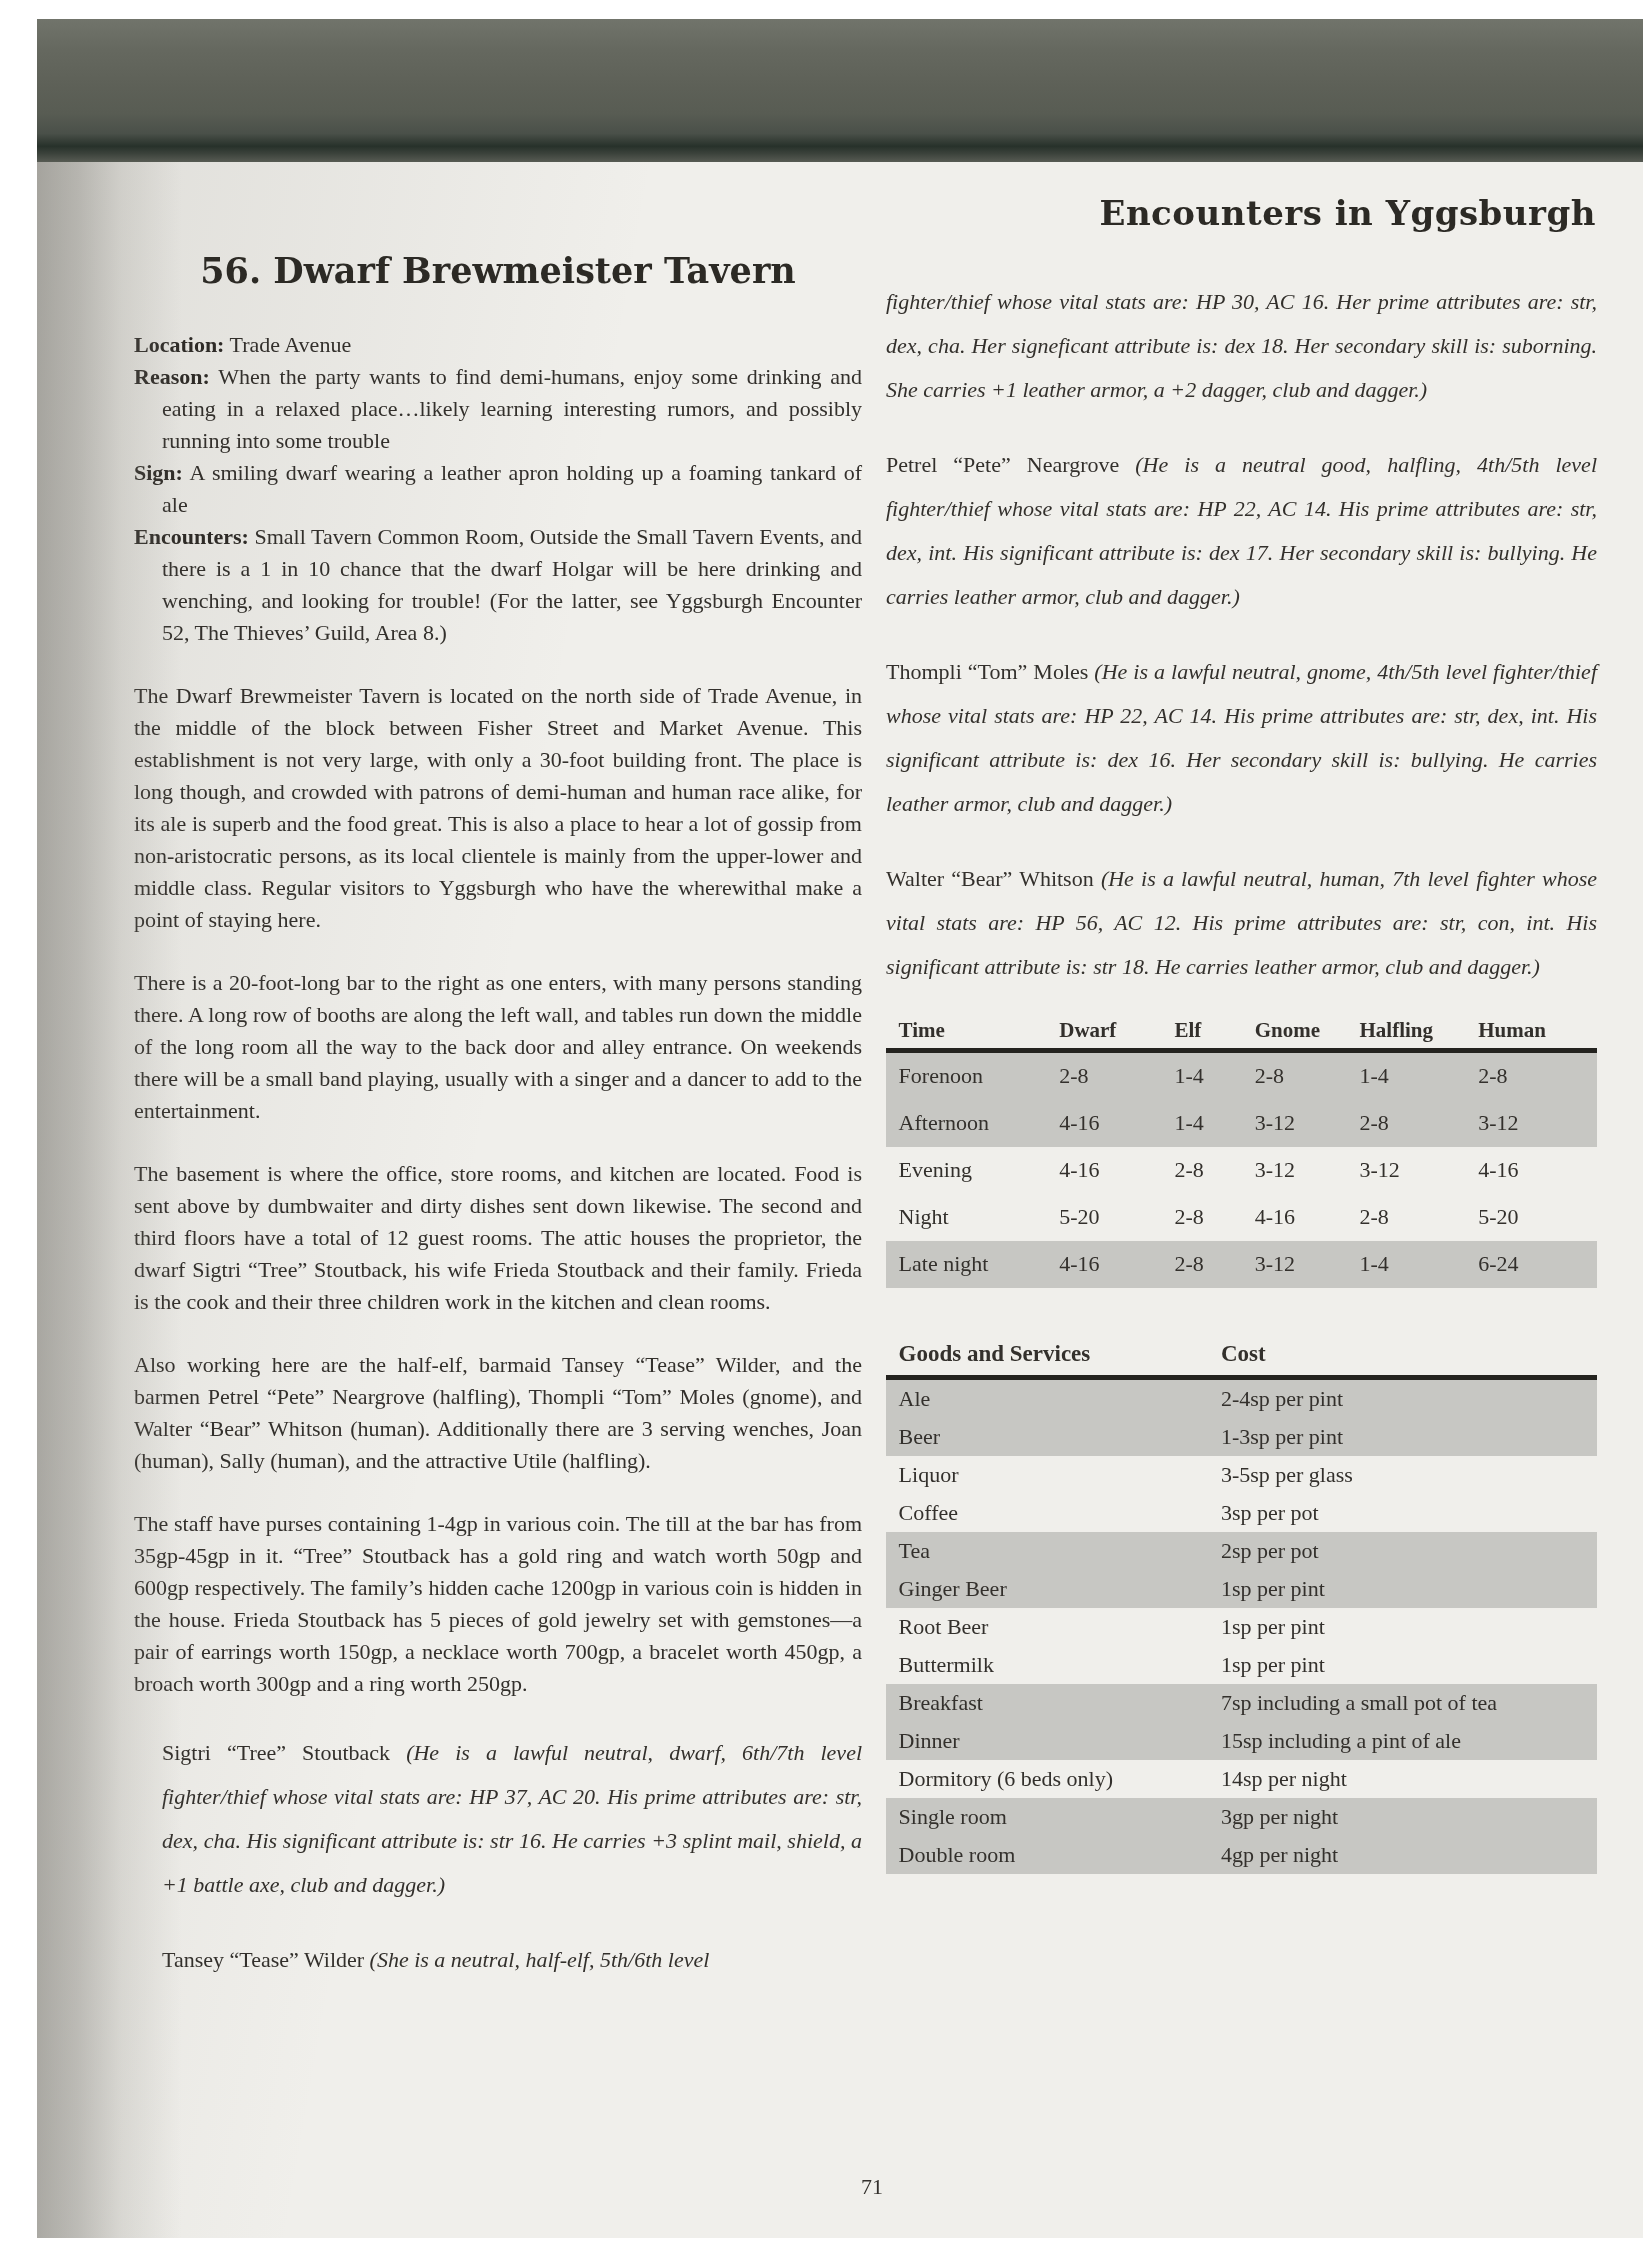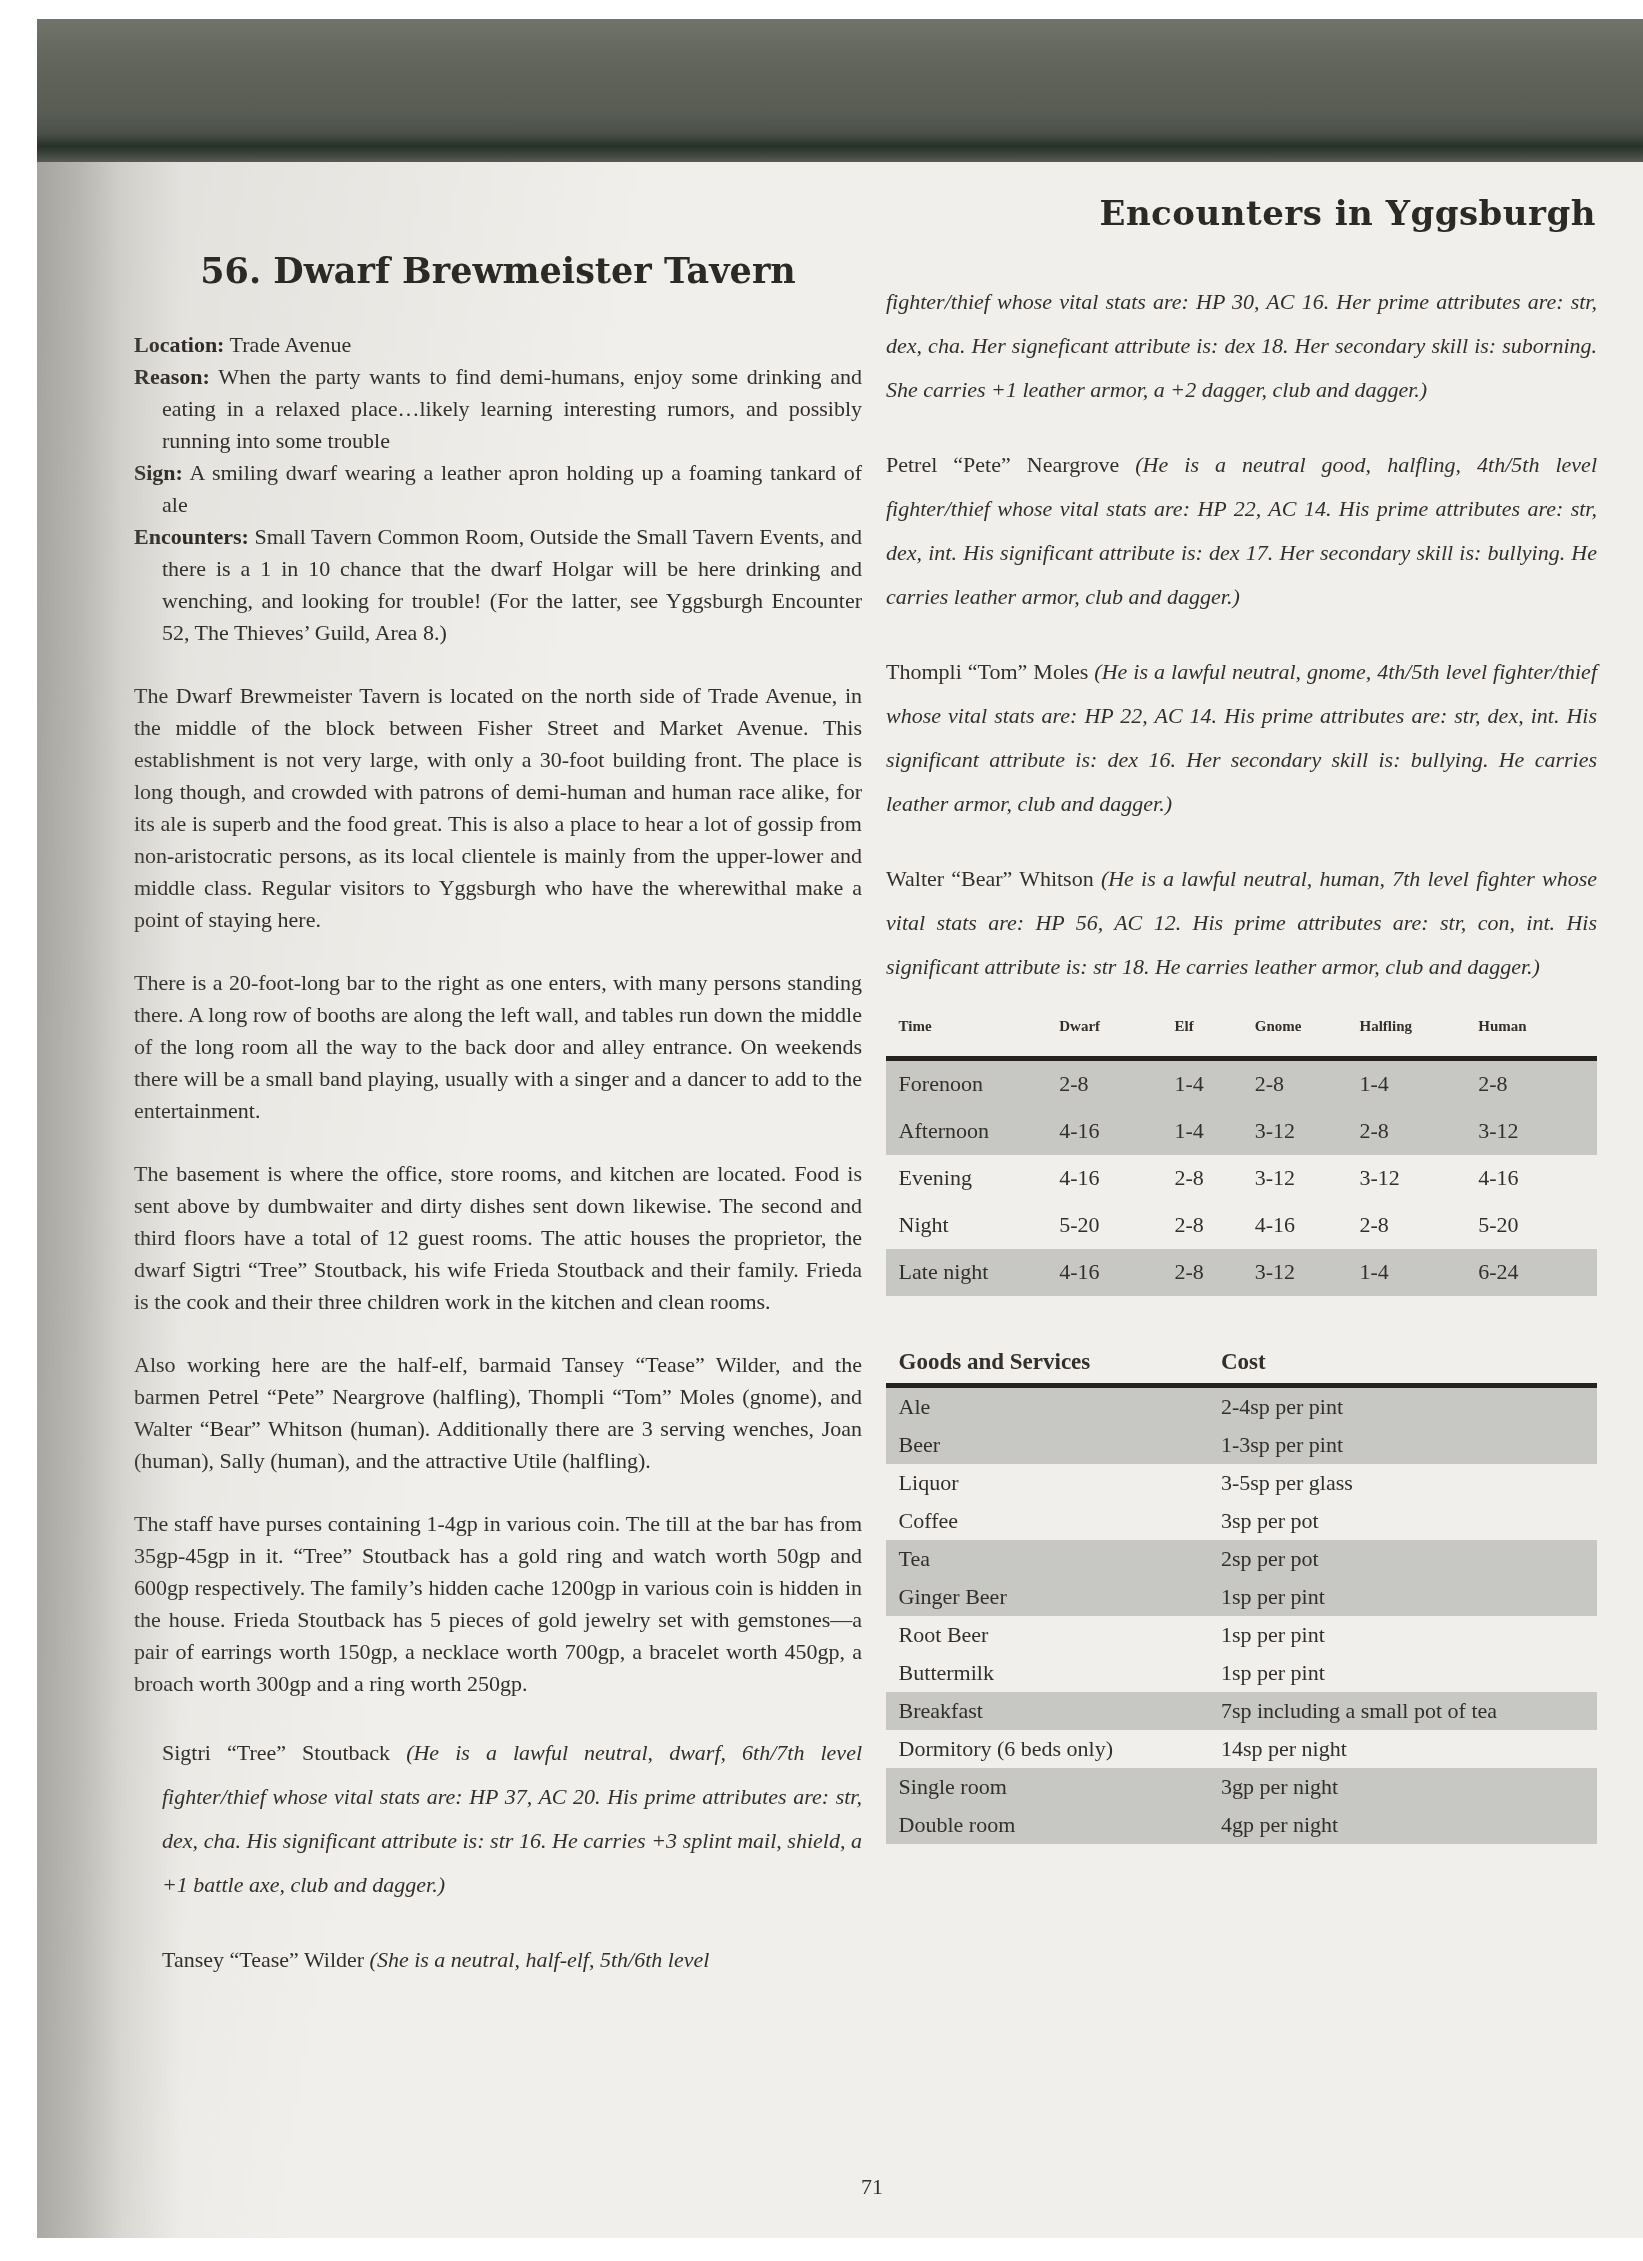--- a/index.html
+++ b/index.html
@@ -58,21 +58,21 @@
   .stat-block.indented { margin-left: 28px; }
   .sb-name { font-style: normal; }
   .sb-details { font-style: italic; }
   .table-note { margin-top: 34px; }
   .ptable { margin-top: 29px; width: 100%; }
   .pt-row, .pt-head {
     display: grid;
     grid-template-columns: 23% 16.5% 11.5% 15% 17% 17%;
     box-sizing: border-box; padding-left: 12.6px;
   }
-  .pt-head { font-weight: 700; font-size: 15px; padding-bottom: 21px; }
+  .pt-head { font-weight: 700; font-size: 21px; padding-bottom: 5px; }
   .rule { height: 4.4px; background: #24231f; width: 100%; }
   .pt-row { height: 47px; align-items: center; font-size: 22px; }
   .shaded { background: #c7c7c3; }
   .gtable { margin-top: 53px; width: 100%; }
   .gt-row, .gt-head {
     display: grid; grid-template-columns: 45% 55%;
     box-sizing: border-box; padding-left: 12.6px; gap: 8px;
   }
   .gt-head { font-weight: 700; font-size: 23px; padding-bottom: 8.7px; }
   .gt-row { height: 38px; align-items: center; font-size: 22px; }
@@ -203,20 +203,24 @@
           <div>1sp per pint</div>
         </div>
         <div class="gt-row">
           <div>Buttermilk</div>
           <div>1sp per pint</div>
         </div>
         <div class="gt-row shaded">
           <div>Breakfast</div>
           <div>7sp including a small pot of tea</div>
         </div>
+        <div class="gt-row shaded">
+          <div>Dinner</div>
+          <div>15sp including a pint of ale</div>
+        </div>
         <div class="gt-row">
           <div>Dormitory (6 beds only)</div>
           <div>14sp per night</div>
         </div>
         <div class="gt-row shaded">
           <div>Single room</div>
           <div>3gp per night</div>
         </div>
         <div class="gt-row shaded">
           <div>Double room</div>

